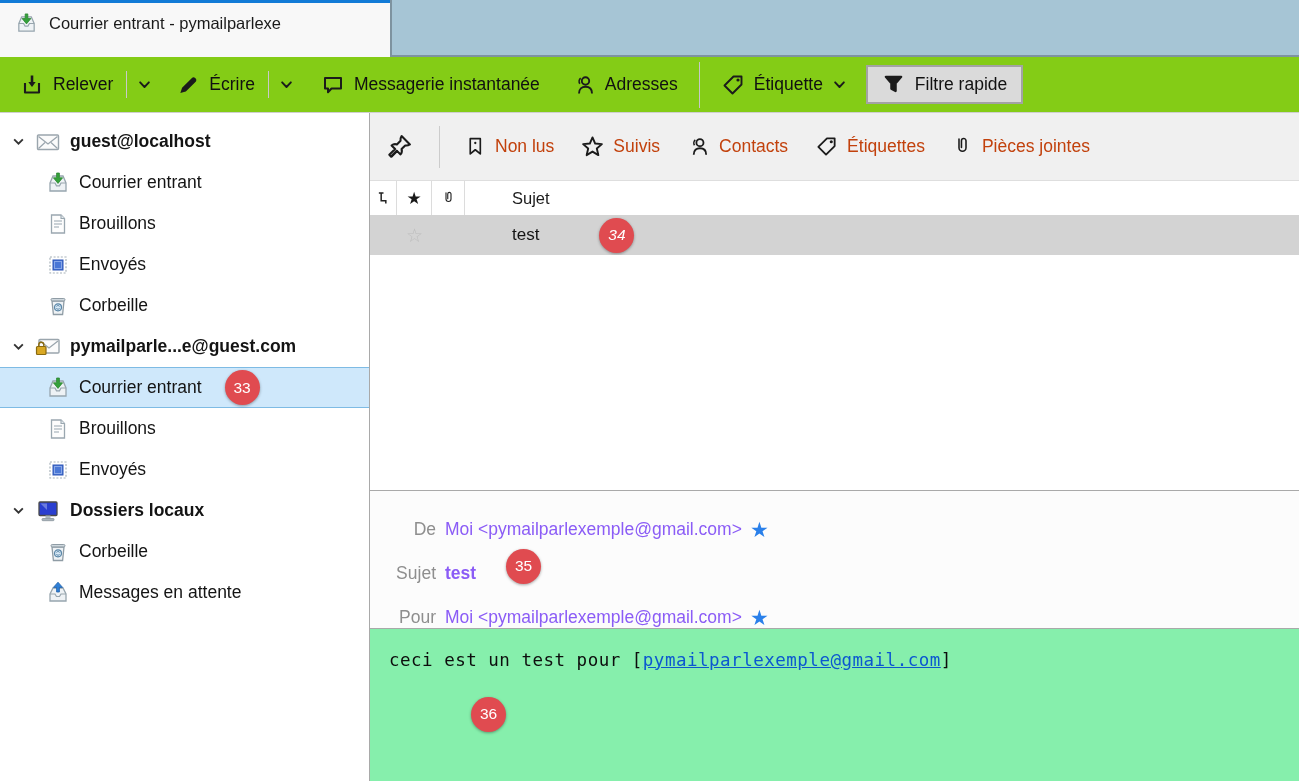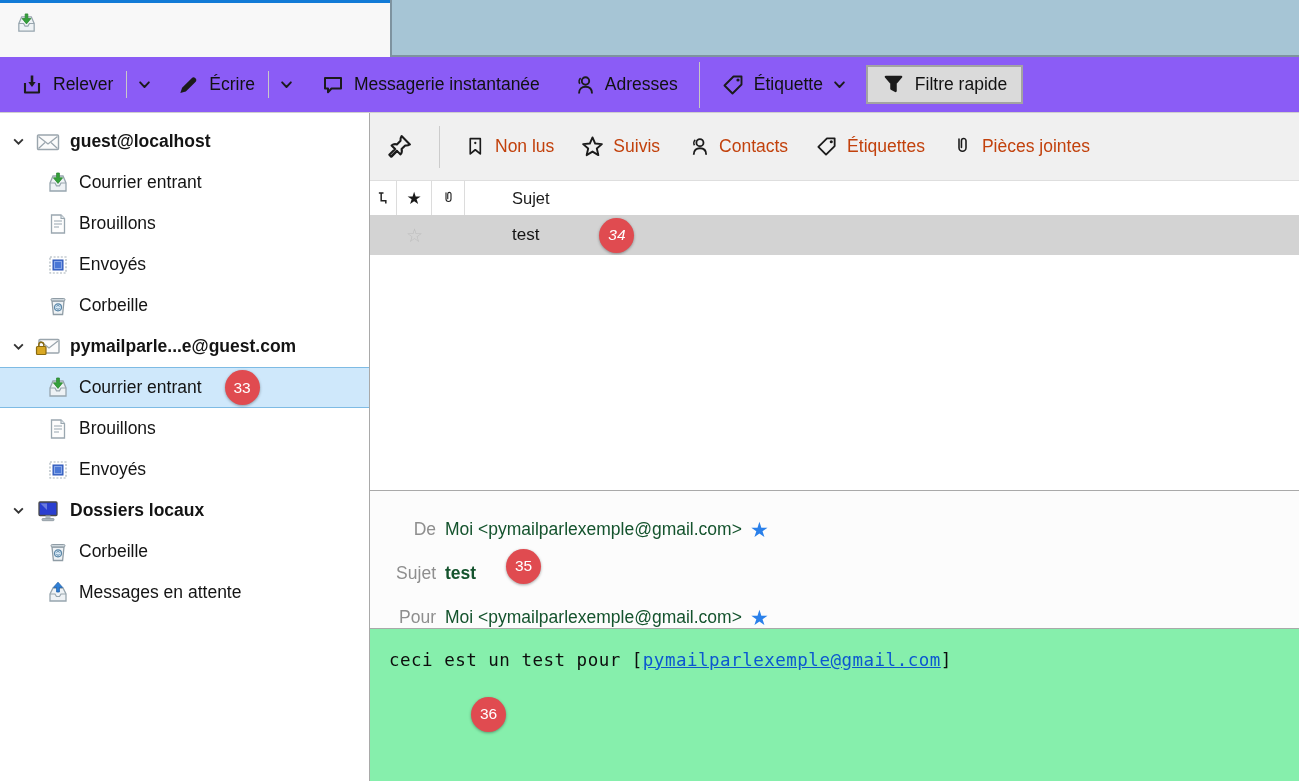--- a/index.html
+++ b/index.html
@@ -18,21 +18,21 @@
     display:flex; align-items:center; gap:11px; padding:0 10px 14px 15px;
     position:relative; overflow:hidden;
   }
   .tab-title { font-size:16.5px; color:#1a1a1a; white-space:nowrap; }
   .tab-fade { position:absolute; right:0; top:0; bottom:0; width:60px;
     background:linear-gradient(to right, rgba(248,248,248,0), #f8f8f8 85%); }
   .tabbar-rest { flex:1; background:#a6c5d5; border-left:2px solid #7e939f; border-bottom:2px solid #7e939f; }
 
   
   .toolbar {
-    height:56px; background:#8b5cf6; border-bottom:1px solid #cfcfcf;
+    height:56px; background:#84cc16; border-bottom:1px solid #cfcfcf;
     display:flex; align-items:center; padding-left:13px; gap:4px;
     font-size:17.5px; color:#111;
   }
   .tbtn { display:flex; align-items:center; gap:9px; padding:5px 7px; cursor:default; }
   .vsep { width:1px; height:27px; background:#c9c9c9; margin:0 2px; }
   .vsep-tall { width:1px; height:46px; background:#c6c6c6; margin:0 10px; }
   .drop { padding:5px 4px; display:flex; align-items:center; }
   .filter-btn {
     border:2px solid #a3a3a3; background:#dadada; padding:6px 14px;
     display:flex; align-items:center; gap:10px; margin-left:8px;
@@ -67,21 +67,21 @@
 
   .msg-row { height:40px; background:#d3d3d3; display:flex; align-items:center; font-size:17px; }
   .row-star { width:35px; margin-left:27px; text-align:center; color:#bdbdbd; font-size:19px; }
   .row-subject { padding-left:80px; }
   .list-filler { flex:1; background:#fff; }
   .splitter { height:1px; background:#a9a9a9; }
 
   .msg-headers { height:138px; background:#fcfcfc; border-bottom:1px solid #a9a9a9; padding-top:5px; }
   .hrow { height:44px; display:flex; align-items:flex-end; font-size:17.5px; }
   .hlabel { width:66px; text-align:right; color:#8e8e8e; flex:none; }
-  .hvalue { color:#14532d; margin-left:9px; }
+  .hvalue { color:#8b5cf6; margin-left:9px; }
   .hvalue.bold { font-weight:bold; }
   .hstar { color:#2a80ea; font-size:21px; margin-left:8px; line-height:1; }
 
   .msg-body {
     flex:1; background:#86efac; position:relative; padding:21px 0 0 19px;
     font-family:"DejaVu Sans Mono", monospace; font-size:17.5px; color:#0d0d0d; letter-spacing:0.5px;
   }
   .msg-body a { color:#0b57d0; text-decoration:underline; }
 
   
@@ -102,20 +102,21 @@
 
 <div class="topbar">
   <div class="tab">
     <span>
       <svg width="23" height="23" viewBox="0 0 24 24">
         <path d="M4 12 L7 5 H17 L20 12 V20 H4 Z" fill="#eef2f5" stroke="#97a5ae" stroke-width="1.3"></path>
         <path d="M4 12 H9 L10.5 14.8 H13.5 L15 12 H20" stroke="#97a5ae" stroke-width="1.2" fill="none"></path>
         <path d="M10.6 2 H13.4 V6.8 H16.6 L12 12.4 L7.4 6.8 H10.6 Z" fill="#35a13b" stroke="#2c8632" stroke-width="0.8"></path>
       </svg>
     </span>
+    <span class="tab-title">Courrier entrant - pymailparlexe</span>
     <span class="tab-fade"></span>
   </div>
   <div class="tabbar-rest"></div>
 </div>
 
 <div class="toolbar">
   <div class="tbtn">
     <span>
       <svg width="24" height="24" viewBox="0 0 24 24">
         <path d="M5 10 V19.5 H19 V10" stroke="#1b1b1b" stroke-width="2.1" fill="none" stroke-linejoin="round"></path>

